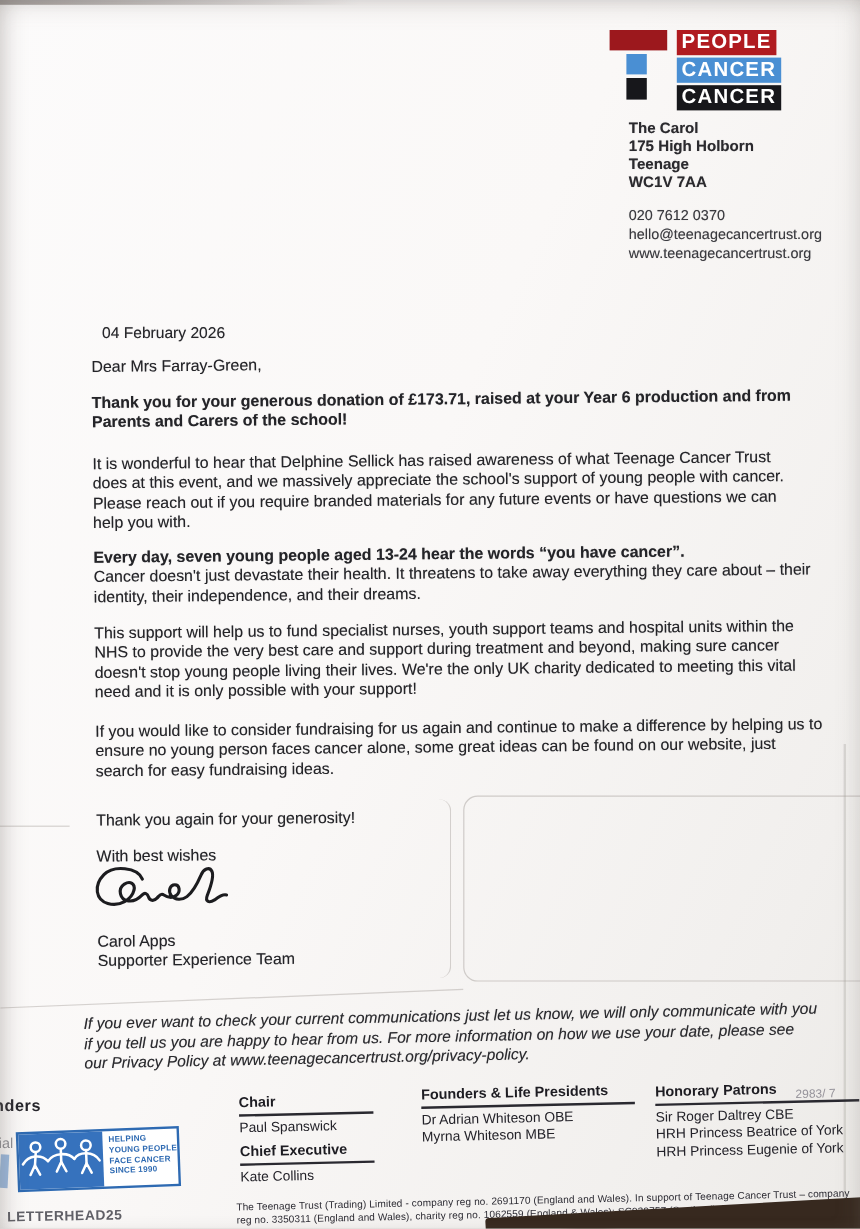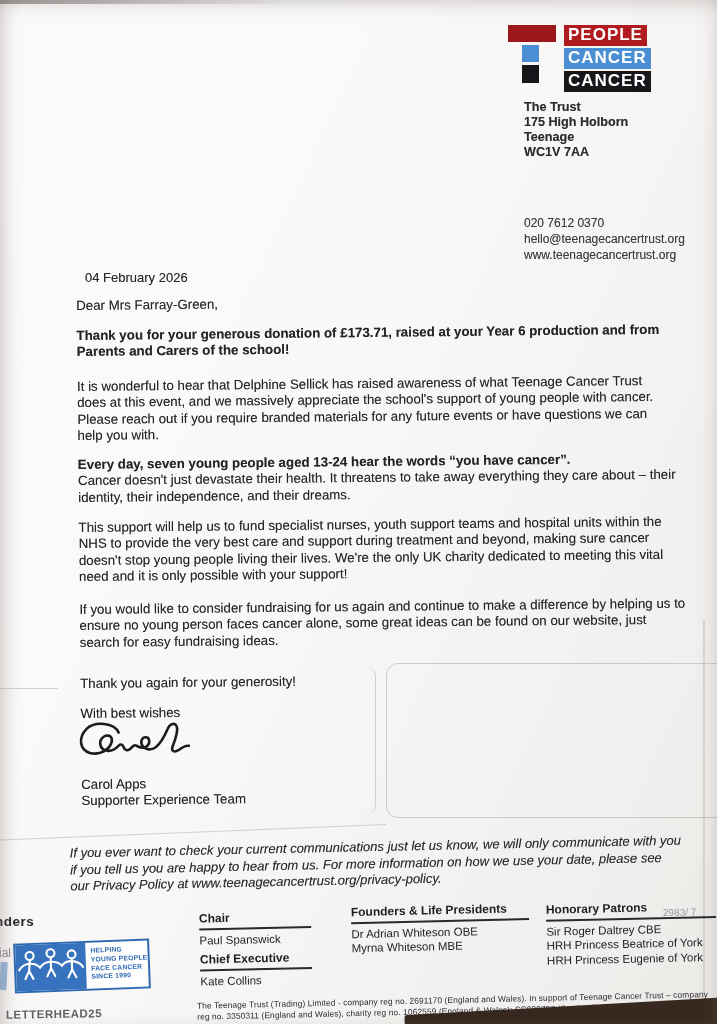--- a/index.html
+++ b/index.html
@@ -18,21 +18,21 @@
   .logo{left:508px;top:25px;width:160px;}
   .mark{position:absolute;left:0;top:0;width:48px;height:68px;}
   .mark .bar{position:absolute;left:0;top:0;width:48px;height:17px;}
   .mark .sq1{position:absolute;left:14px;top:20px;width:17px;height:17px;}
   .mark .sq2{position:absolute;left:14px;top:40px;width:17px;height:18px;}
   .wordmark{position:absolute;left:56px;top:0;}
   .chip{display:block;float:left;clear:left;color:#fff;font-weight:bold;
     font-size:17px;line-height:18px;letter-spacing:1px;padding:1px 4px 2px;margin-bottom:2px;}
   
   .hq{left:524px;top:100px;font-weight:bold;font-size:12.6px;line-height:15px;color:#2b2a2e;}
-  .contact{left:524px;top:171px;font-size:12px;line-height:16px;color:#3a3a3f;white-space:nowrap;margin-top:44px;}
+  .contact{left:524px;top:171px;font-size:12px;line-height:16px;color:#3a3a3f;white-space:nowrap;}
   .recipient{left:85px;top:126px;font-size:12.4px;line-height:13.5px;color:#2c2c30;}
   .dateline{left:85px;top:270px;font-size:13px;}
   .refline{left:355px;top:260px;font-size:13px;}
   
   .body-block{left:76px;top:290px;width:600px;height:540px;transform:rotate(-.6deg);transform-origin:left top;}
   .body-block>div{position:absolute;left:0;font-size:13.3px;line-height:16.4px;width:592px;color:#242428;}
   .b-salutation{top:8px;}
   .b-p1{top:38px;font-weight:bold;width:600px!important;}
   .b-p2{top:89px;}
   .b-p3{top:167px;width:598px!important;}
@@ -104,21 +104,21 @@
       <div class="sq2" style="background:#17171b"></div>
     </div>
     <div class="wordmark">
       <span class="chip" style="background:#b01b20">PEOPLE</span>
       <span class="chip" style="background:#4a8fd3">CANCER</span>
       <span class="chip" style="background:#17171b">CANCER</span>
     </div>
   </div>
 
   <div class="abs hq ltr">
-    <div>The Trust</div>
+    <div>The Carol</div>
     <div>175 High Holborn</div>
     <div>Teenage</div>
     <div>WC1V 7AA</div>
   </div>
   <div class="abs contact ltr">
     <div>020 7612 0370</div>
     <div>hello@teenagecancertrust.org</div>
     <div>www.teenagecancertrust.org</div>
   </div>
 

